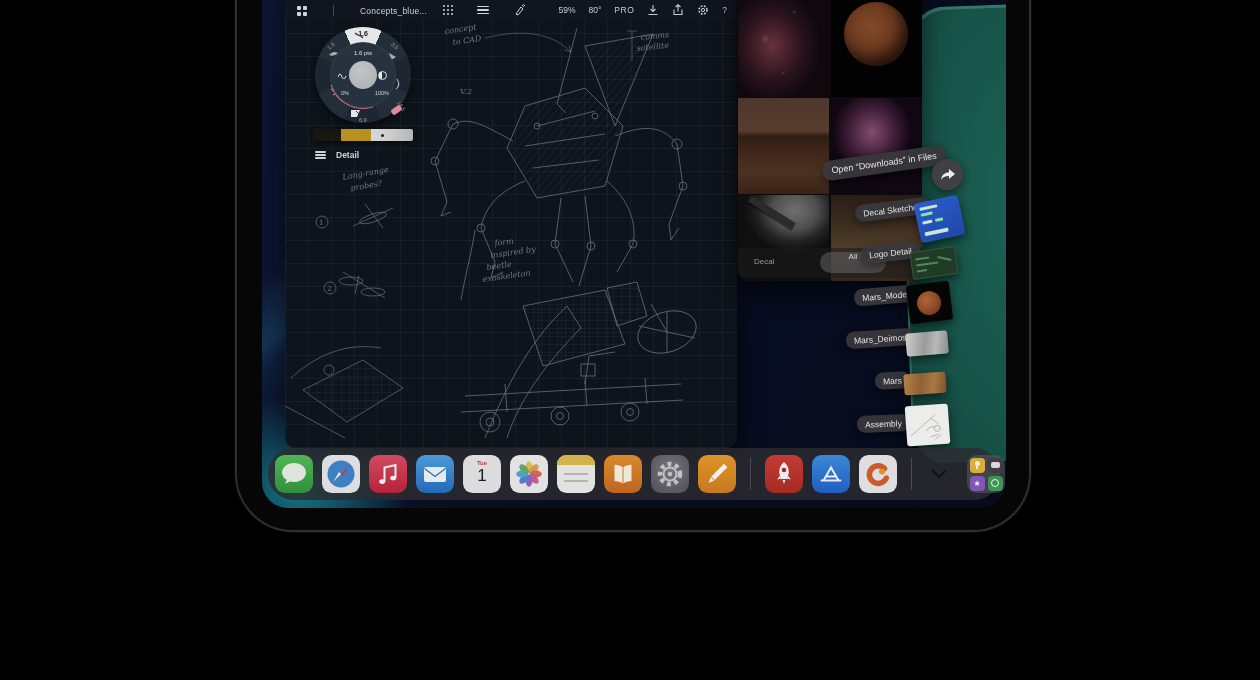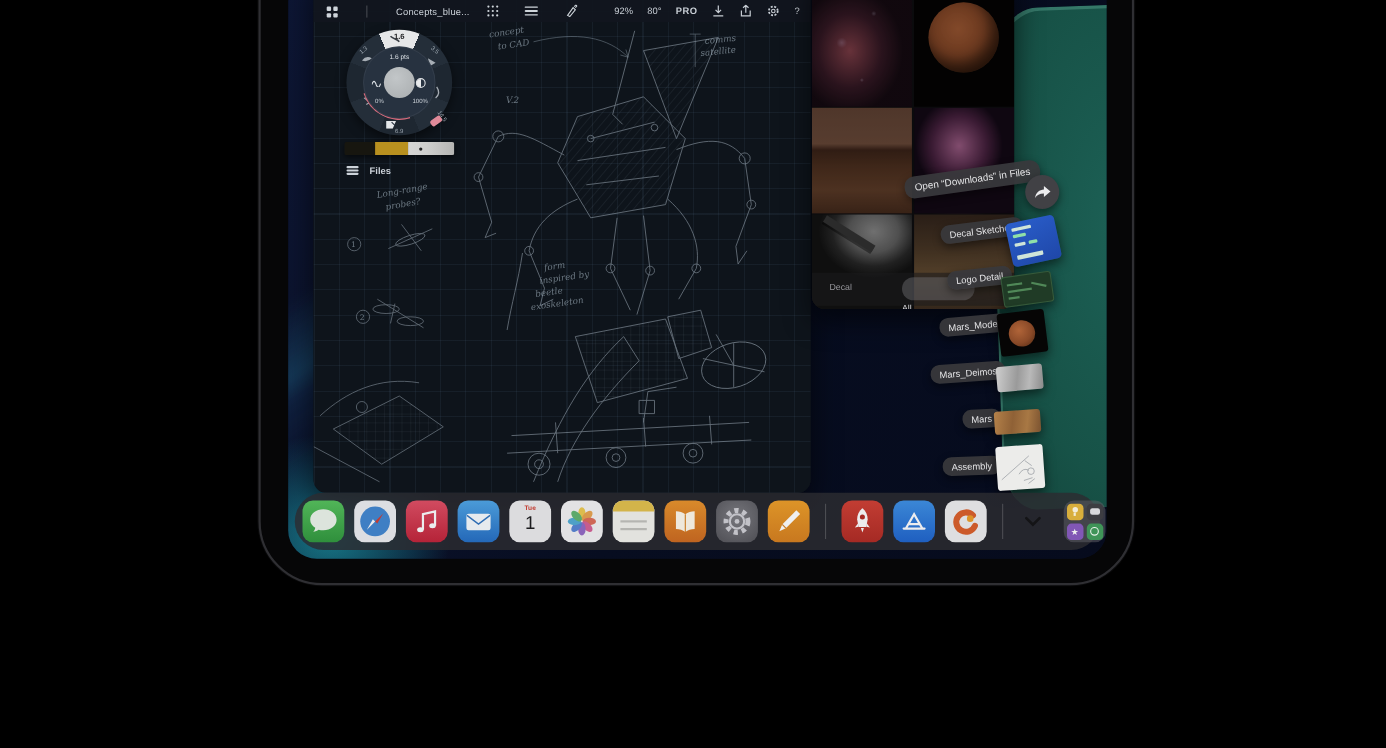--- a/index.html
+++ b/index.html
@@ -44,21 +44,21 @@
   .c-title { color:#cdd3da; font-size:8.5px; letter-spacing:.2px; }
   .tb-sep { width:1px; height:11px; background:rgba(255,255,255,.22); margin:0 9px; }
   .sq4 { width:10px; height:10px; display:grid; grid-template-columns:4px 4px; grid-template-rows:4px 4px; gap:2px; }
   .sq4 i { background:#cfd5db; border-radius:1px; }
   .dots9 { width:10px; height:10px; display:grid; grid-template-columns:repeat(3,2px); grid-template-rows:repeat(3,2px); gap:2px; }
   .dots9 i { background:#cfd5db; border-radius:50%; }
   .bars3 { width:12px; height:9px; display:flex; flex-direction:column; justify-content:space-between; }
   .bars3 i { height:1.8px; background:#cfd5db; border-radius:1px; }
   .spacer { flex:1; }
   .tb-right { display:flex; align-items:center; gap:13px; font-size:8.5px; color:#c7cdd4; }
-  .pro-badge { font-weight:bold; letter-spacing:.5px; }
+  .pro-badge { font-weight:normal; letter-spacing:.5px; }
 
   
   .wheel { position:absolute; left:30px; top:51px; width:96px; height:96px; border-radius:50%;
     background:conic-gradient(from -22.5deg,
       #e6e7e8 0 45deg, #242e39 45deg 90deg, #1e2731 90deg 135deg, #242e39 135deg 180deg,
       #1e2731 180deg 225deg, #242e39 225deg 270deg, #1e2731 270deg 315deg, #242e39 315deg 360deg);
     box-shadow:0 4px 10px rgba(0,0,0,.5); }
   .wheel-top-size { position:absolute; left:0; right:0; top:3px; text-align:center;
     font-size:7px; font-weight:bold; color:#1c1c1e; }
   .wheel-n { position:absolute; font-size:5.5px; color:#9aa4ae; }
@@ -118,21 +118,21 @@
   .ph-voy .boom { position:absolute; left:8px; top:14px; width:52px; height:7px; background:#3c3c3c;
     transform:rotate(32deg); box-shadow:0 2px 0 rgba(0,0,0,.4); }
   .ph-rover { left:92.5px; top:219px; width:91.5px; height:86px;
     background:linear-gradient(180deg,#3a2a20 0%,#55402c 35%,#6f5538 60%,#4a3726 100%); }
   .ph-dim { position:absolute; inset:0; background:rgba(0,0,0,.28); }
   .ph-toolbar { position:absolute; left:0; bottom:3px; width:100%; height:30px;
     background:rgba(28,28,30,.55); display:flex; align-items:center; }
   .seg-months { position:absolute; left:16px; top:9px; font-size:8px; color:#98989d; }
   .seg-all-pill { position:absolute; left:82px; top:4px; width:66px; height:21px; border-radius:11px;
     background:rgba(130,130,135,.38); }
-  .seg-all { position:absolute; left:0; right:0; top:24px; text-align:left; font-size:8px; color:#d6d6da; }
+  .seg-all { position:absolute; left:0; right:0; top:0; text-align:center; font-size:8px; color:#d6d6da; }
 
   
   .pill { position:absolute; background:rgba(56,56,59,.94); color:#e4e4e6; font-size:8.5px;
     padding:3.5px 8px; border-radius:8px; white-space:nowrap; box-shadow:0 3px 8px rgba(0,0,0,.45); }
   .banner { font-size:9px; padding:5px 9px; border-radius:9px; }
   .share-btn { position:absolute; left:670px; top:183px; width:31px; height:31px; border-radius:50%;
     background:#414145; display:flex; align-items:center; justify-content:center;
     box-shadow:0 3px 8px rgba(0,0,0,.5); }
   .thumb { position:absolute; box-shadow:0 4px 10px rgba(0,0,0,.55); border-radius:3px; }
   .th-decal { left:655px; top:223px; width:45px; height:40px; transform:rotate(-12deg);
@@ -313,21 +313,21 @@
             <i></i>
             <i></i>
             <i></i>
           </div>
         <svg width="12" height="12" viewBox="0 0 12 12">
           <path d="M3 10 L8 3 L10 5 L5 11 Z M9 2 l1.5 -1.5 1 1 L10 3" fill="none" stroke="#cfd5db" stroke-width="1"></path>
         </svg>
       </div>
       <div class="spacer"></div>
       <div class="tb-right">
-        <span>92%</span>
+        <span>59%</span>
         <span>80°</span>
         <span class="pro-badge">PRO</span>
         <svg width="12" height="12" viewBox="0 0 12 12">
           <path d="M6 1v6 M3.5 5 L6 7.5 L8.5 5 M1.5 10.5 h9" fill="none" stroke="#c7cdd4" stroke-width="1.1"></path>
         </svg>
         <svg width="12" height="12" viewBox="0 0 12 12">
           <path d="M6 7.5 V1 M3.5 3 L6 0.8 L8.5 3 M2 5.5 v5 h8 v-5" fill="none" stroke="#c7cdd4" stroke-width="1.1"></path>
         </svg>
         <svg width="12" height="12" viewBox="0 0 12 12">
           <circle cx="6" cy="6" r="4" fill="none" stroke="#c7cdd4" stroke-width="1.6" stroke-dasharray="1.8 1.4"></circle>
@@ -375,21 +375,21 @@
           <div class="dot"></div>
         </div>
     </div>
 
     <div class="layers-row">
       <div class="burger">
           <i></i>
           <i></i>
           <i></i>
         </div>
-      <span>Files</span>
+      <span>Detail</span>
     </div>
   </div>
 
   <div class="win-photos">
     <div class="ph ph-neb1"></div>
     <div class="ph ph-mars">
         <div class="sphere"></div>
       </div>
     <div class="ph ph-land"></div>
     <div class="ph ph-neb2"></div>

